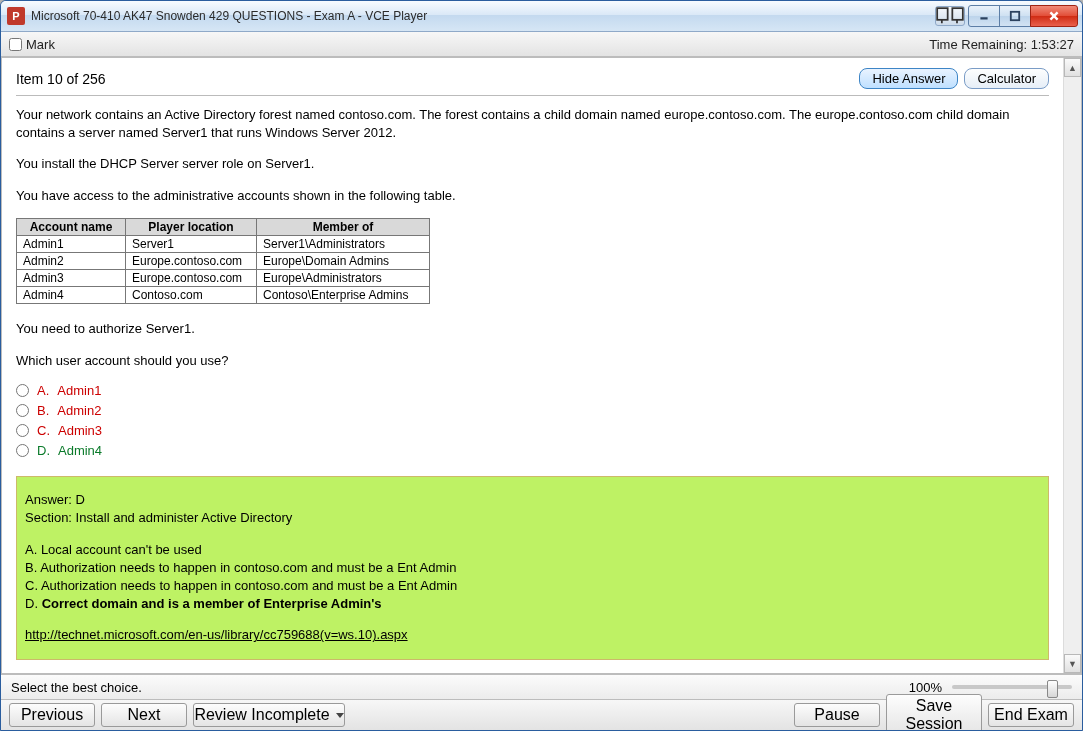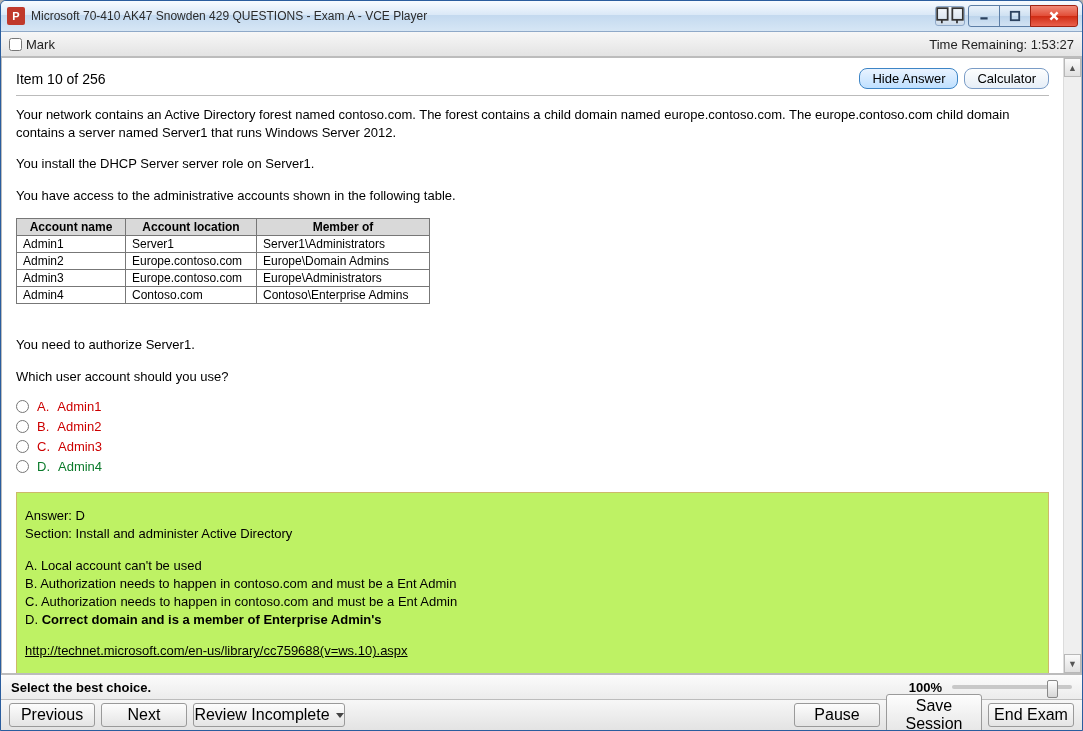--- a/index.html
+++ b/index.html
@@ -81,21 +81,21 @@
     border:1px solid #7a9cc6; background:linear-gradient(#fdfefe,#e6eef7);
     padding:2px 12px; font-size:13px; border-radius:8px; cursor:pointer;
     font-family:inherit;
   }
   .btn.highlight { background:linear-gradient(#e9f3ff,#bfe0ff); border-color:#3d85c6; }
   .btn + .btn { margin-left:6px; }
   hr.rule { border:none; border-top:1px solid #bbb; margin:4px 0 10px; }
   .qtext p { margin:0 0 14px; line-height:1.35; }
   
   table.accounts {
-    border-collapse:collapse; margin:2px 0 32px; font-size:12px;
+    border-collapse:collapse; margin:2px 0 16px; font-size:12px;
   }
   table.accounts th, table.accounts td {
     border:1px solid #777; padding:1px 6px; text-align:left;
   }
   table.accounts th {
     background:#d9d9d9; font-weight:bold; text-align:center;
   }
   table.accounts th:nth-child(1), table.accounts td:nth-child(1){ width:96px;}
   table.accounts th:nth-child(2), table.accounts td:nth-child(2){ width:118px;}
   table.accounts th:nth-child(3), table.accounts td:nth-child(3){ width:160px;}
@@ -110,21 +110,21 @@
   .answer-box {
     margin-top:18px; border:1px solid #cdb96a; background:#bef264;
     padding:14px 8px; font-size:13px; line-height:1.4;
   }
   .answer-box .blank { height:13px; }
   .answer-box a { color:#000; text-decoration:underline; }
   .answer-box .bold { font-weight:bold; }
   
   .statusbar {
     height:24px; border-top:1px solid #bcbcbc; background:linear-gradient(#fbfbfb,#ececec);
-    display:flex; align-items:center; padding:0 10px; font-size:13px;font-weight:bold;
+    display:flex; align-items:center; padding:0 10px; font-size:13px;
   }
   .statusbar .grow { flex:1; }
   .zoom-slider {
     width:120px; height:4px; background:#c8c8c8; border-radius:2px; position:relative; margin-left:10px;
   }
   .zoom-thumb {
     position:absolute; right:14px; top:-5px; width:9px; height:16px;
     background:linear-gradient(#fefefe,#d6d6d6); border:1px solid #888; border-radius:2px;
   }
   .navbar {
@@ -200,21 +200,21 @@
       <div class="qtext">
         <p>Your network contains an Active Directory forest named contoso.com. The forest contains a child domain named europe.contoso.com. The europe.contoso.com child domain contains a server named Server1 that runs Windows Server 2012.</p>
         <p>You install the DHCP Server server role on Server1.</p>
         <p>You have access to the administrative accounts shown in the following table.</p>
       </div>
 
       <table class="accounts">
         <thead>
             <tr>
           <th>Account name</th>
-          <th>Account location</th>
+          <th>Player location</th>
           <th>Member of</th>
         </tr>
           </thead>
         <tbody id="accounts-body">
             <tr>
               <td>Admin1</td>
               <td>Server1</td>
               <td>Server1\Administrators</td>
             </tr>
             <tr>

